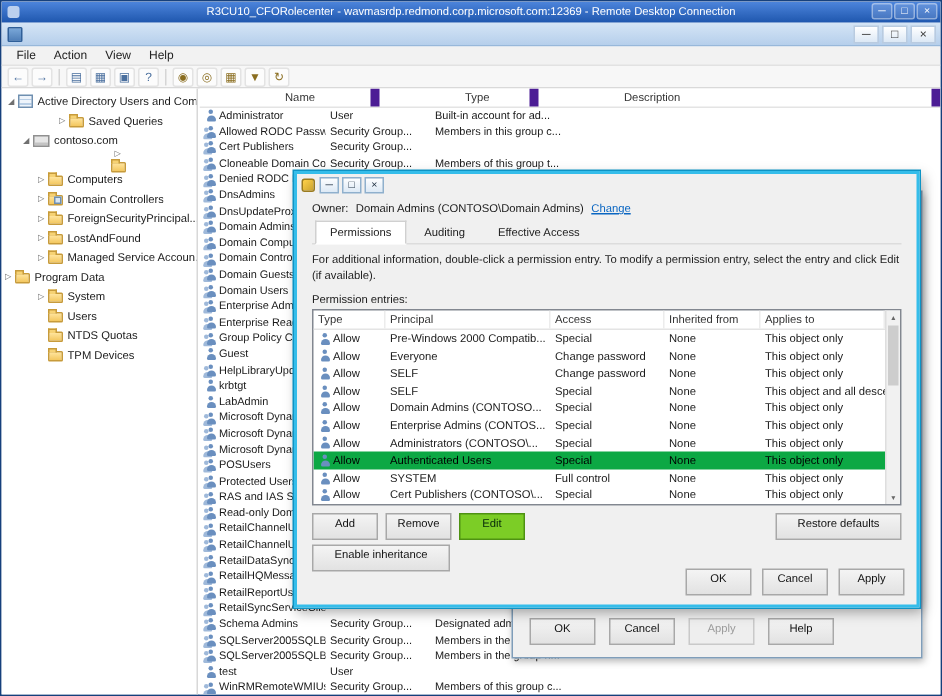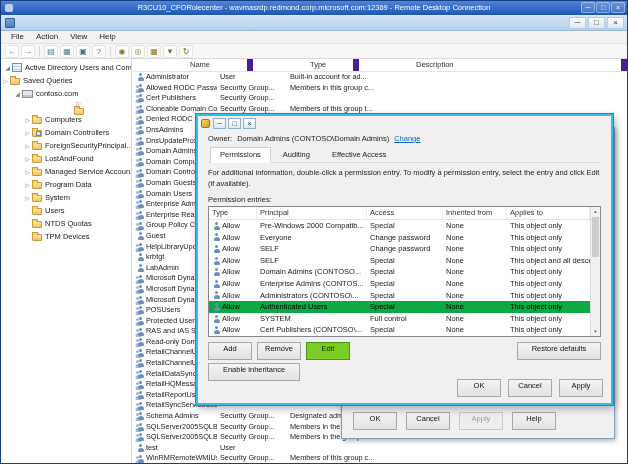--- a/index.html
+++ b/index.html
@@ -175,21 +175,21 @@
       <span class="tb-ico act">▼</span>
       <span class="tb-ico act">↻</span>
     </div>
 
   <div class="tree" id="tree">
       <div class="tree-item" style="padding-left: 2px;">
         <span class="expander">◢</span>
         <span class="t-ico root"></span>
         <span class="t-label">Active Directory Users and Com</span>
       </div>
-      <div class="tree-item" style="padding-left: 0;">
+      <div class="tree-item" style="padding-left: 12px; margin-left: 24px;">
         <span class="expander">▷</span>
         <span class="t-ico folder"></span>
         <span class="t-label">Saved Queries</span>
       </div>
       <div class="tree-item" style="padding-left: 12px;">
         <span class="expander">◢</span>
         <span class="t-ico domain"></span>
         <span class="t-label">contoso.com</span>
       </div>
       <div class="tree-item" style="padding-left: 25px; flex-direction: column;">
@@ -215,21 +215,21 @@
       <div class="tree-item" style="padding-left: 22px;">
         <span class="expander">▷</span>
         <span class="t-ico folder"></span>
         <span class="t-label">LostAndFound</span>
       </div>
       <div class="tree-item" style="padding-left: 22px;">
         <span class="expander">▷</span>
         <span class="t-ico folder"></span>
         <span class="t-label">Managed Service Accoun...</span>
       </div>
-      <div class="tree-item" style="padding-left: 22px;">
+      <div class="tree-item" style="">
         <span class="expander">▷</span>
         <span class="t-ico folder"></span>
         <span class="t-label">Program Data</span>
       </div>
       <div class="tree-item" style="padding-left: 22px;">
         <span class="expander">▷</span>
         <span class="t-ico folder"></span>
         <span class="t-label">System</span>
       </div>
       <div class="tree-item" style="padding-left: 22px;">

